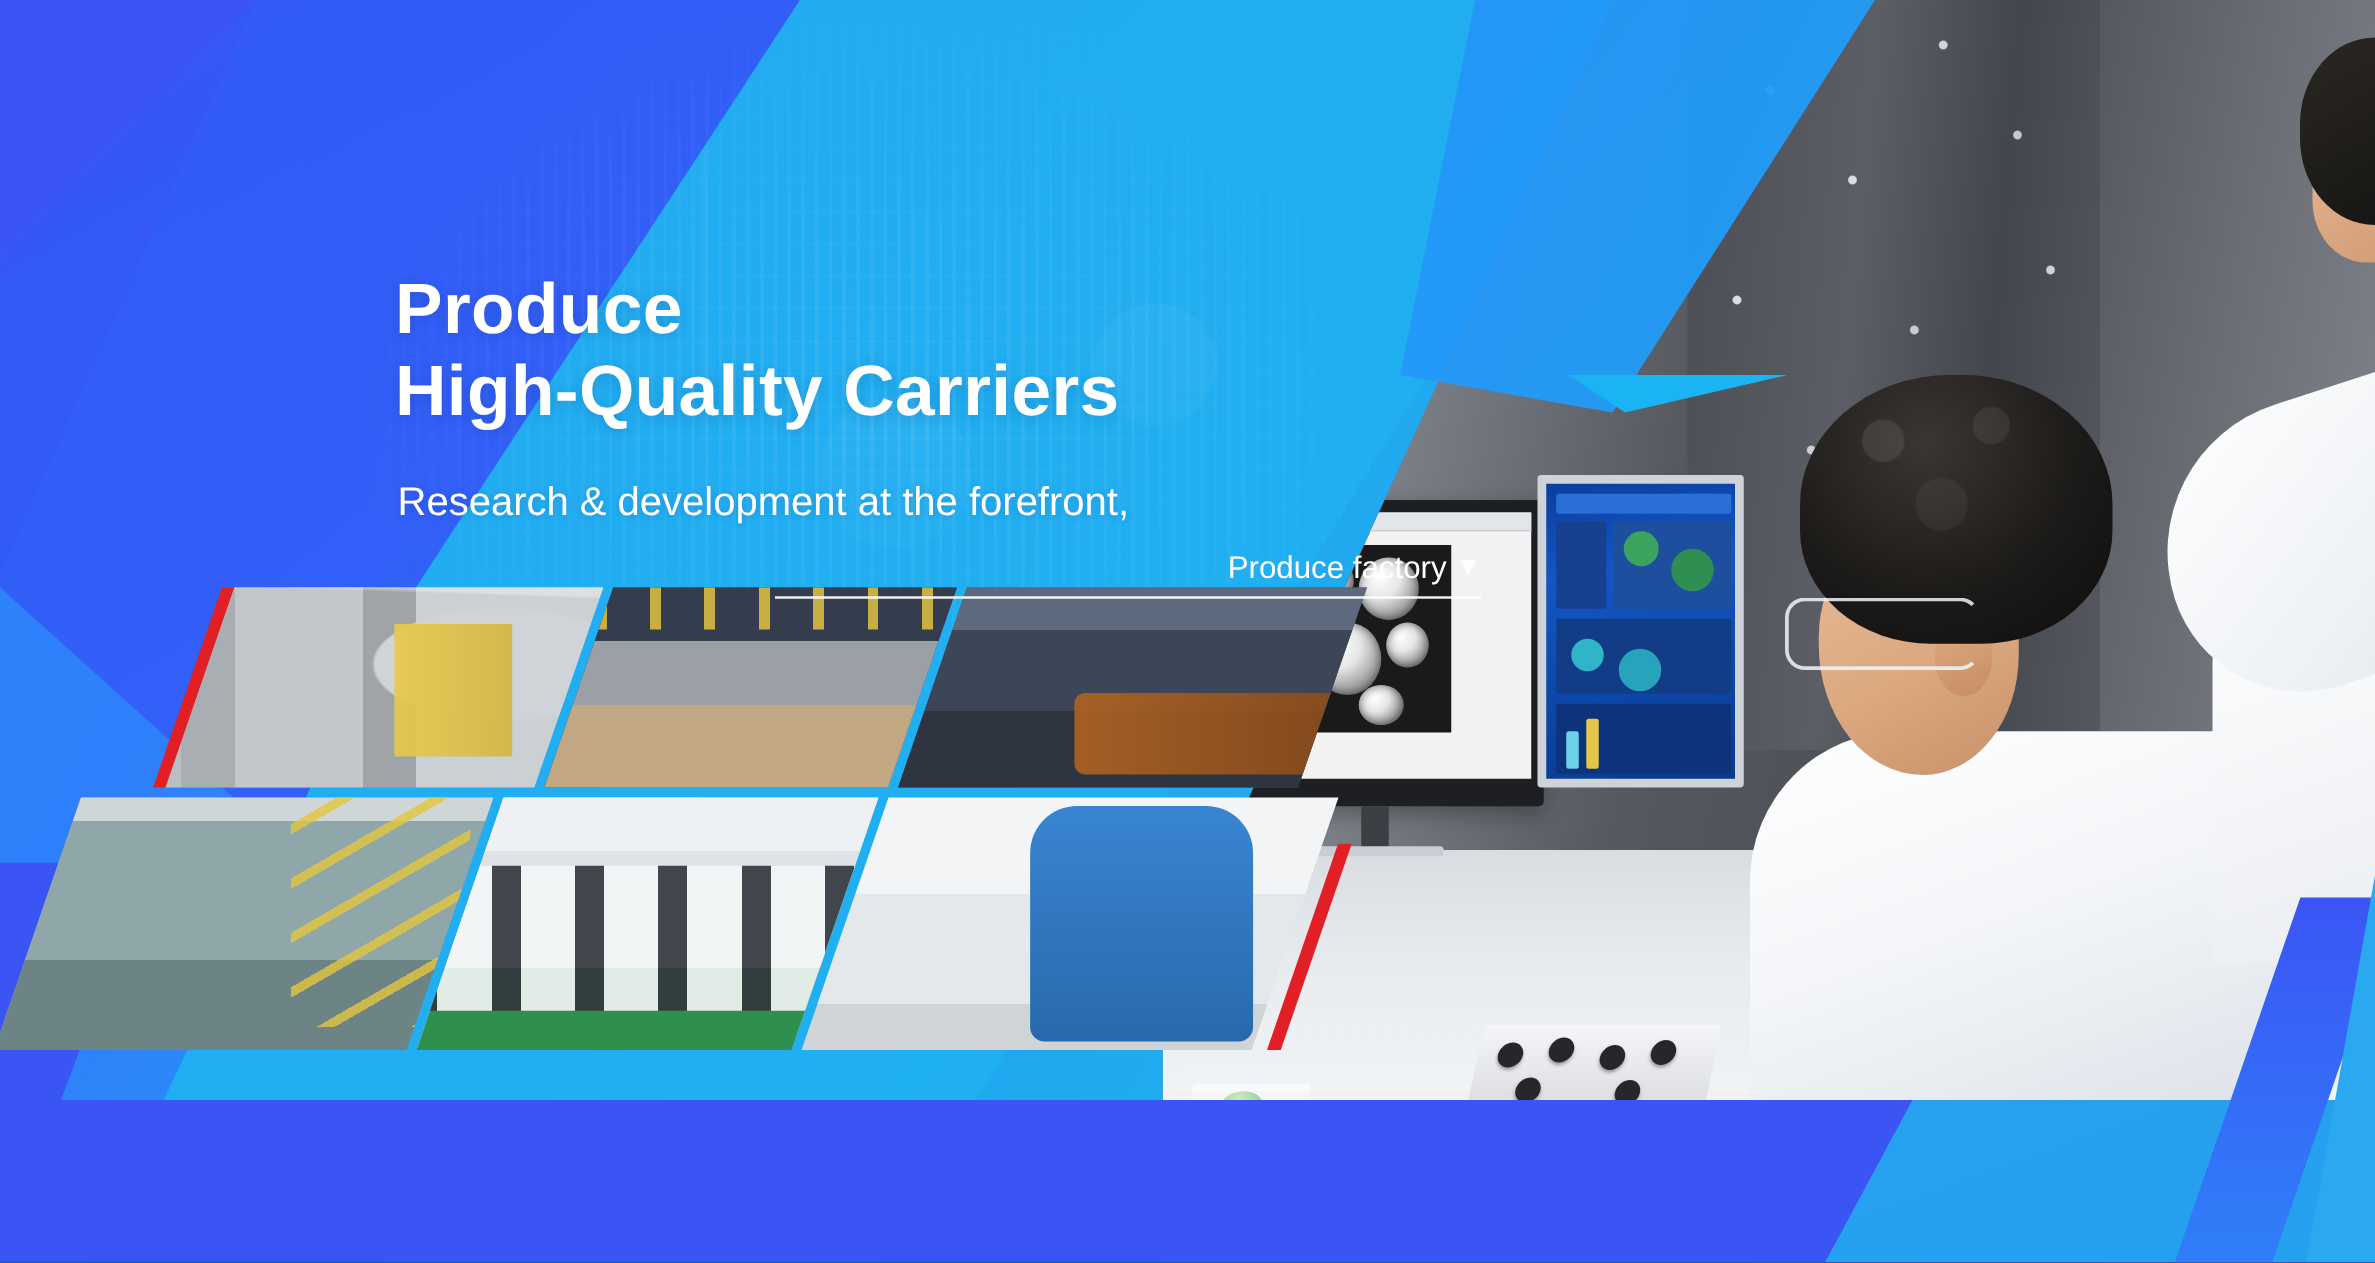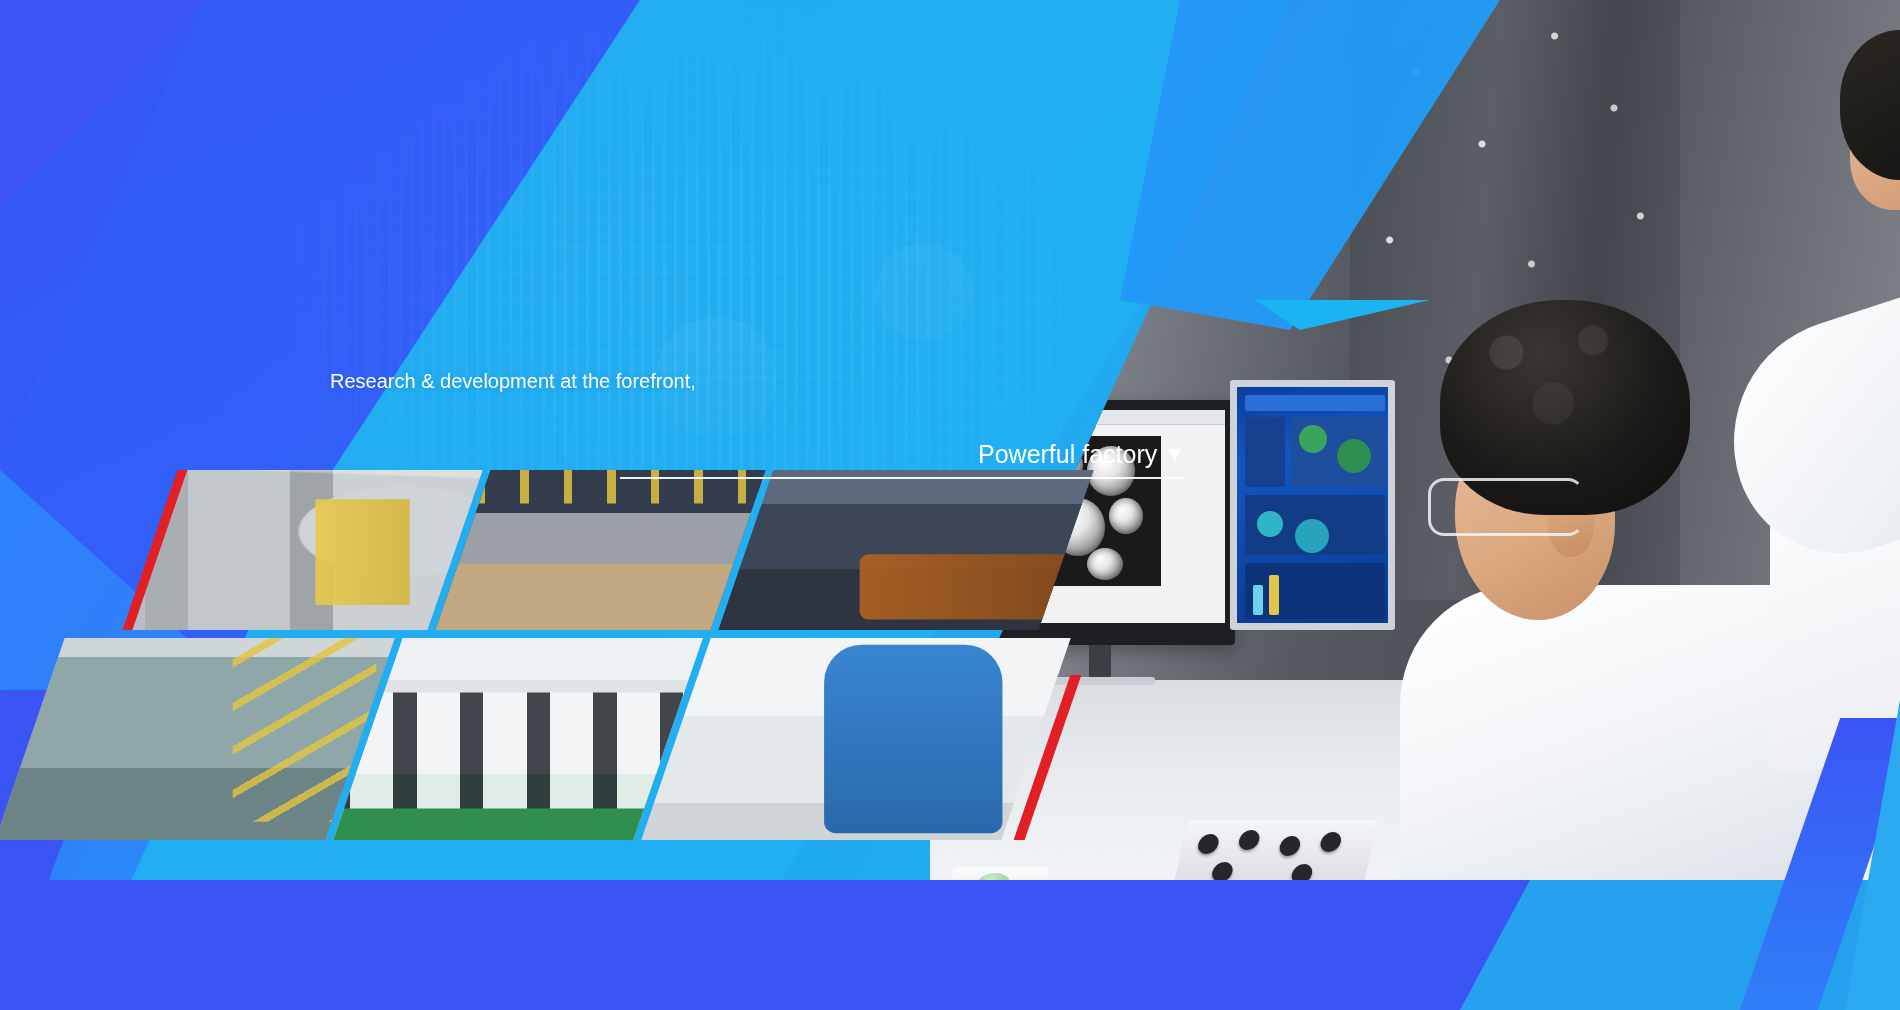--- a/index.html
+++ b/index.html
@@ -266,22 +266,22 @@
   .img-f6:after{content:"";position:absolute;left:44%;top:18%;width:34%;height:64%;
       background:linear-gradient(180deg,#2f7fd0,#1f63a8);border-radius:26px 26px 8px 8px;opacity:.95;}
 
   
   .headline{
     position:absolute;left:316px;top:176px;color:#fff;
     font-size:57px;font-weight:700;line-height:1.16;letter-spacing:.3px;
     text-shadow:0 2px 10px rgba(0,40,90,.18);
   }
   .subtitle{
-    position:absolute;left:330px;top:347px;color:#fff;
-    font-size:20px;line-height:1.42;font-weight:400;
+    position:absolute;left:318px;top:347px;color:#fff;
+    font-size:32px;line-height:1.42;font-weight:400;
     text-shadow:0 1px 6px rgba(0,40,90,.18);
   }
   .lbl-factory{
     position:absolute;left:620px;top:440px;width:565px;text-align:right;
     color:#fff;font-size:25px;
   }
   .lbl-factory .rule{
     margin-top:8px;height:2px;background:rgba(255,255,255,.92);width:100%;
   }
   .lbl-rd{
@@ -403,25 +403,29 @@
       <div class="img img-f4"></div>
     </div>
     <div class="tile" style="left:368px;top:168px;width:300px;height:202px;">
       <div class="img img-f5"></div>
     </div>
     <div class="tile" style="left:676px;top:168px;width:360px;height:202px;">
       <div class="img img-f6"></div>
     </div>
   </div>
 
+  <h1 class="headline">
+    <span>Produce</span><br>
+    <span>High-Quality Carriers</span>
+  </h1>
 
   <p class="subtitle">
     <span>Research &amp; development at the forefront,</span><br>
   </p>
 
   <div class="lbl-factory">
-    <span>Powerful factory</span>
+    <span>Produce factory</span>
     <span class="tri">▼</span>
     <div class="rule"></div>
   </div>
 
 
 </div>
 
 </body></html>

